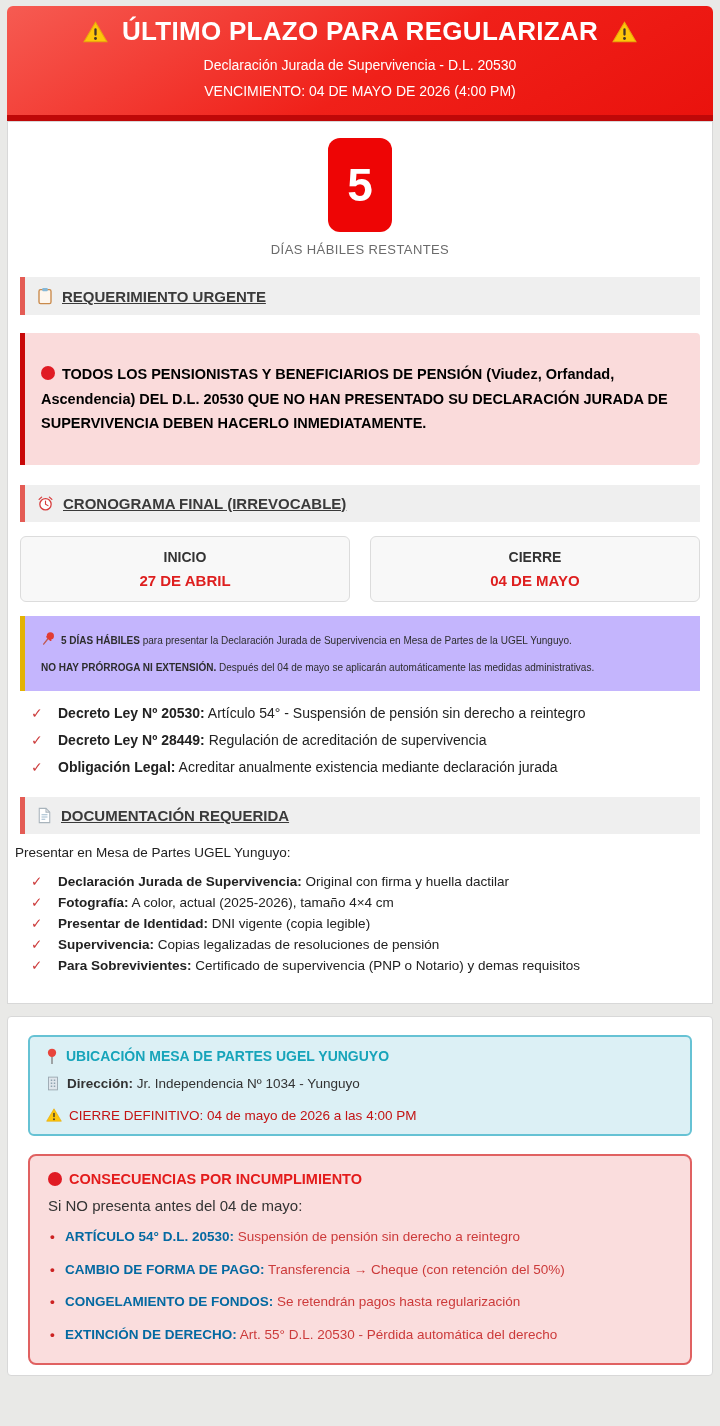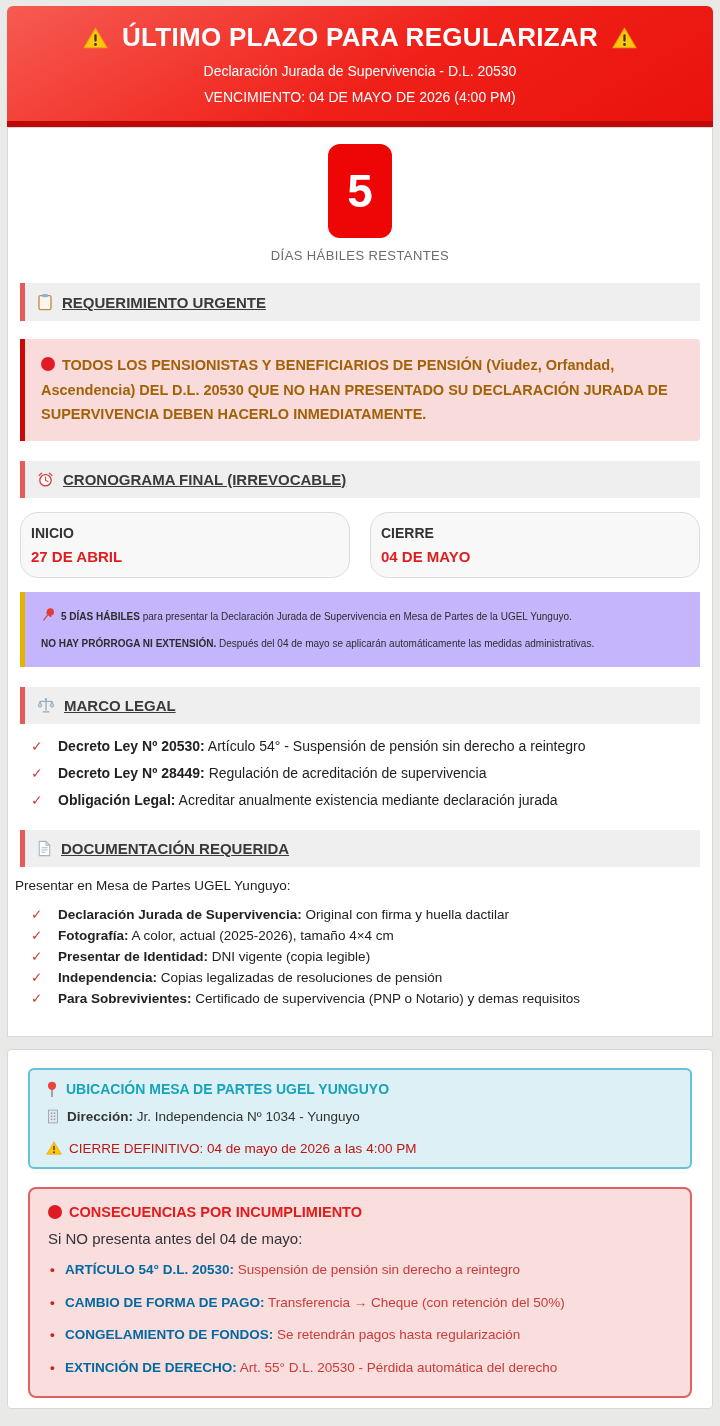--- a/index.html
+++ b/index.html
@@ -10,21 +10,21 @@
     font-family:"Liberation Sans", sans-serif;
     color:#222;
   }
   
   .banner {
     margin:6px 7px 0;
     background:linear-gradient(150deg,#f65b52 0%, #f02019 55%, #ea120d 100%);
     border-bottom:6px solid #bf0808;
     border-radius:6px 6px 0 0;
     text-align:center; color:#fff;
-    padding:10px 10px 16px;
+    padding:4px 10px 16px;
   }
   .banner h1 {
     margin:6px 0 4px; font-size:26px; letter-spacing:.3px;
     display:flex; align-items:center; justify-content:center; gap:14px;
   }
   .banner .sub { margin:10px 0 0; font-size:14px; }
   
   .card { margin:0 7px; background:#fff; border:1px solid #d8d8d8; }
   .card1 { padding:10px 6px 24px; }
   .card2 { margin-top:12px; border-radius:4px; padding:14px 10px 10px; }
@@ -41,27 +41,27 @@
     margin:20px 6px 0; background:#efefef;
     border-left:5px solid #e45c55;
     padding:10px 12px; font-size:15px; font-weight:bold; color:#3a3a3a;
     display:flex; align-items:center; gap:9px;text-decoration:underline;
   }
   .section-bar svg { flex:0 0 auto; }
   
   .alert-red {
     margin:18px 6px 0; background:#fadbdb;
     border-left:5px solid #c90808; border-radius:0 4px 4px 0;
-    padding:14px 16px; color:#a16207; font-weight:bold;
+    padding:29px 16px; color:#000000; font-weight:bold;
     font-size:14.5px; line-height:1.7;
   }
   .dot { display:inline-block; width:14px; height:14px; background:#e01b24; border-radius:50%; margin-right:7px; vertical-align:-1px; }
   
   .dates { display:grid; grid-template-columns:1fr 1fr; gap:20px; margin:14px 6px; }
-  .date-box { background:#f8f8f8; border:1px solid #dcdcdc; border-radius:18px; padding:12px 10px; }
+  .date-box { background:#f8f8f8; border:1px solid #dcdcdc; border-radius:6px; text-align:center; padding:12px 10px; }
   .date-label { font-size:14px; font-weight:bold; color:#333; }
   .date-value { font-size:15px; font-weight:bold; color:#de1f1f; margin-top:7px; }
   
   .note-yellow {
     margin:10px 6px 0; background:#c4b5fd;
     border-left:5px solid #e3b303;
     padding:13px 16px; font-size:10px; color:#2d2d2d; line-height:1.55;
   }
   .note-yellow p { margin:2px 0 12px; }
   .note-yellow p:last-child { margin-bottom:2px; }
@@ -160,33 +160,20 @@
           <circle cx="12.5" cy="6.5" r="4.8" fill="#e23c33"></circle>
           <path d="M9.5 10L3.5 17.5" stroke="#c05a52" stroke-width="1.8" stroke-linecap="round"></path>
           <path d="M8.2 7.8l4.6 4.2" stroke="#e23c33" stroke-width="2.6" stroke-linecap="round"></path>
         </svg><b>5 DÍAS HÁBILES</b><span> para presentar la Declaración Jurada de Supervivencia en Mesa de Partes de la UGEL Yunguyo.</span>
     </p>
     <p>
       <b>NO HAY PRÓRROGA NI EXTENSIÓN.</b><span> Después del 04 de mayo se aplicarán automáticamente las medidas administrativas.</span>
     </p>
   </div>
 
-  <div class="section-bar">
-    <svg width="18" height="17" viewBox="0 0 24 22">
-        <g stroke="#8fa6ba" stroke-width="1.5" fill="none">
-          <path d="M12 3v15"></path>
-          <path d="M4 5.5h16"></path>
-          <path d="M7.5 19.5h9"></path>
-        </g>
-        <circle cx="12" cy="2.5" r="1.4" fill="#8fa6ba"></circle>
-        <path d="M4 5.5L1.6 11.5a2.6 2.6 0 0 0 4.8 0Z" fill="#c8d6e2" stroke="#8fa6ba" stroke-width="1.2"></path>
-        <path d="M20 5.5l-2.4 6a2.6 2.6 0 0 0 4.8 0Z" fill="#c8d6e2" stroke="#8fa6ba" stroke-width="1.2"></path>
-      </svg>
-    <span>MARCO LEGAL</span>
-  </div>
 
   <ul class="checklist legal">
     <li><span class="chk">✓</span><b>Decreto Ley Nº 20530:</b><span> Artículo 54° - Suspensión de pensión sin derecho a reintegro</span></li>
     <li><span class="chk">✓</span><b>Decreto Ley Nº 28449:</b><span> Regulación de acreditación de supervivencia</span></li>
     <li><span class="chk">✓</span><b>Obligación Legal:</b><span> Acreditar anualmente existencia mediante declaración jurada</span></li>
   </ul>
 
   <div class="section-bar">
     <svg width="15" height="17" viewBox="0 0 20 22">
         <path d="M3 1.5h9l5 5v14H3z" fill="#fff" stroke="#a9b4bc" stroke-width="1.4"></path>
@@ -195,21 +182,21 @@
       </svg>
     <span>DOCUMENTACIÓN REQUERIDA</span>
   </div>
 
   <p class="doc-intro">Presentar en Mesa de Partes UGEL Yunguyo:</p>
 
   <ul class="checklist docs">
     <li><span class="chk">✓</span><b>Declaración Jurada de Supervivencia:</b><span> Original con firma y huella dactilar</span></li>
     <li><span class="chk">✓</span><b>Fotografía:</b><span> A color, actual (2025-2026), tamaño 4×4 cm</span></li>
     <li><span class="chk">✓</span><b>Presentar de Identidad:</b><span> DNI vigente (copia legible)</span></li>
-    <li><span class="chk">✓</span><b>Independencia:</b><span> Copias legalizadas de resoluciones de pensión</span></li>
+    <li><span class="chk">✓</span><b>Supervivencia:</b><span> Copias legalizadas de resoluciones de pensión</span></li>
     <li><span class="chk">✓</span><b>Para Sobrevivientes:</b><span> Certificado de supervivencia (PNP o Notario) y demas requisitos</span></li>
   </ul>
 </main>
 
 <main class="card card2">
 
   <div class="cyan-box">
     <div class="cyan-title">
       <svg width="12" height="17" viewBox="0 0 16 22">
           <path d="M8 11v10" stroke="#8a8a8a" stroke-width="2"></path>

